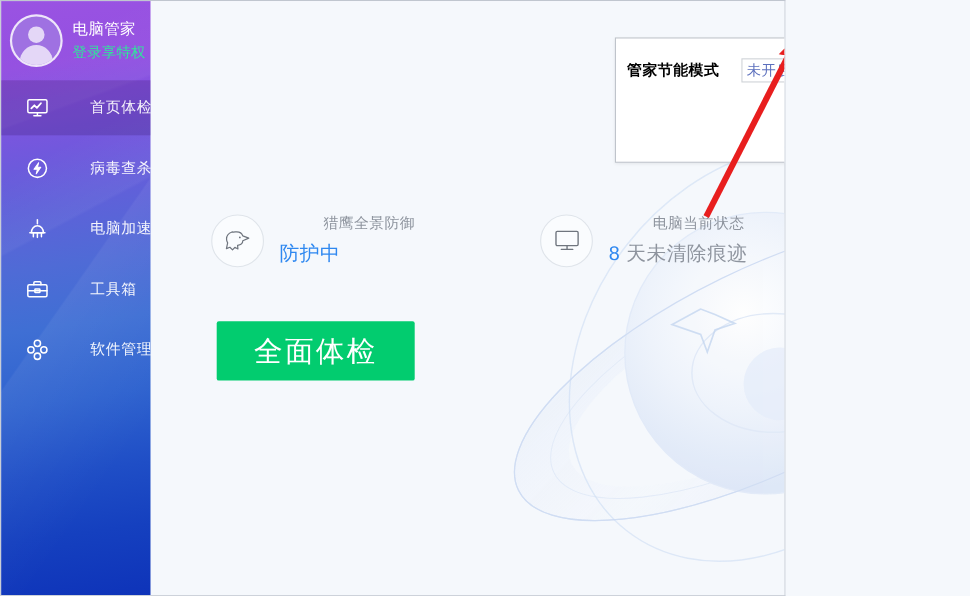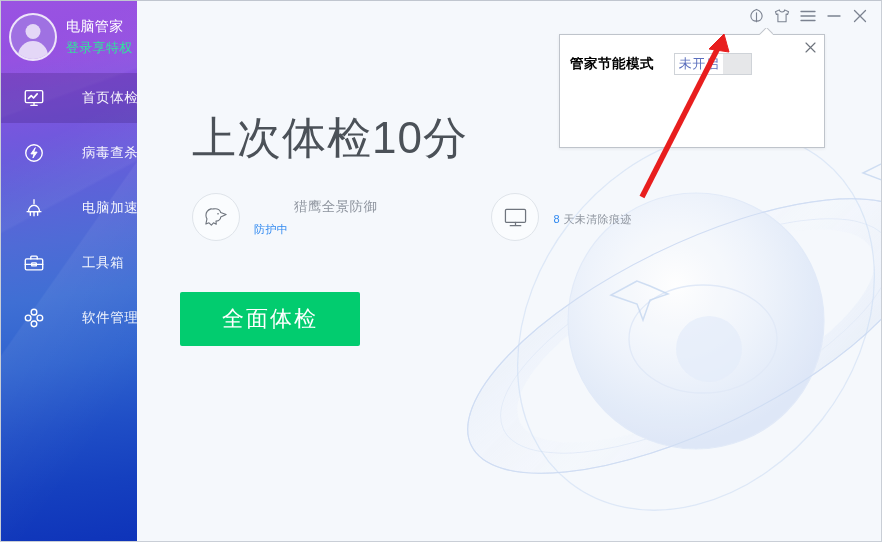--- a/index.html
+++ b/index.html
@@ -4,21 +4,21 @@
 <style>
   * { margin:0; padding:0; box-sizing:border-box; }
   html, body {
     width:882px; height:542px;
     font-family:"Liberation Sans","DejaVu Sans",sans-serif;
     overflow:hidden;
     background:#f5f8fc;
   }
   #app {
     position:relative;
-    width:882px; height:542px;
+    width:714px; height:542px;
     background:#f5f8fc;
     border:1px solid #c9ced6;
     border-top:1px solid #c0c6cf;
     overflow:hidden;
   }
 
   
   #sidebar {
     position:absolute; left:0; top:0;
     width:136px; height:542px;
@@ -145,30 +145,30 @@
   .status-item { display:flex; align-items:center; }
   .status-item + .status-item { margin-left:114px; }
   .st-circle {
     width:48px; height:48px; border-radius:50%;
     border:1px solid #dfe4ea; background:#fafcfe;
     display:flex; align-items:center; justify-content:center;
     flex:0 0 auto;
   }
   .st-text { margin-left:14px; line-height:1.5; }
   .st-title { font-size:13.5px; color:#8e949e; letter-spacing:0.4px; white-space:nowrap;margin-left:40px; }
-  .st-sub { font-size:11px; color:#2f88f0; margin-top:4px; letter-spacing:0.4px; white-space:nowrap; }
+  .st-sub { font-size:18px; color:#2f88f0; margin-top:4px; letter-spacing:0.4px; white-space:nowrap; }
   .st-sub .gray { color:#8e949e; }
 
   
   #check-btn {
-    position:absolute; left:43px; top:291px;
+    position:absolute; left:60px; top:291px;
     width:180px; height:54px;
     background:#02cc6f;
     border:none; border-radius:2px;
-    color:#ffffff; font-size:22px; letter-spacing:2px;
+    color:#ffffff; font-size:26px; letter-spacing:2px;
     font-family:"Liberation Sans","DejaVu Sans",sans-serif;
     cursor:pointer;
   }
 
   
   #tooltip {
     position:absolute; left:422px; top:33px;
     width:266px; height:114px;
     background:#ffffff;
     border:1px solid #bfc4cb;
@@ -365,21 +365,20 @@
           <path d="M1 6h12"></path>
         </svg>
       </div>
       <div class="tb-btn">
         <svg width="14" height="14" viewBox="0 0 14 14" stroke="#7b8290" stroke-width="1.3" stroke-linecap="round">
           <path d="M1.5 1.5l11 11M12.5 1.5l-11 11"></path>
         </svg>
       </div>
     </div>
 
-    <div id="headline">上次体检10分</div>
 
     <div id="status-row">
 
       <div class="status-item">
         <div class="st-circle">
           <svg width="26" height="24" viewBox="0 0 28 26" fill="none" stroke="#6f757e" stroke-width="1.2" stroke-linejoin="round" stroke-linecap="round">
             <path d="M8.5 4.2c-3.3 1.1-5.4 3.7-5.4 7 0 1.4.4 2.7 1.1 3.8L3 20.6l3.4-1.3 2.6 2.5 2.3-2.5 3 1.6-.3-3.4c3.3-.6 5.1-2.3 5.1-4.6l5.9-2.6-5.9-2.2c-.8-2.4-3-4-5.9-4-1.7 0-3.1.4-4.7 0z"></path>
             <circle cx="16.2" cy="9.6" r="0.9" fill="#6f757e" stroke="none"></circle>
           </svg>
         </div>
@@ -390,20 +389,21 @@
       </div>
 
       <div class="status-item">
         <div class="st-circle">
           <svg width="25" height="23" viewBox="0 0 26 24" fill="none" stroke="#6f757e" stroke-width="1.3" stroke-linejoin="round" stroke-linecap="round">
             <rect x="2.5" y="3.5" width="21" height="13.5" rx="1.2"></rect>
             <path d="M13 17v3.5M7.5 20.5h11"></path>
           </svg>
         </div>
         <div class="st-text">
+          <div class="st-title">电脑当前状态</div>
           <div class="st-sub"><span>8</span><span class="gray"> 天未清除痕迹</span></div>
         </div>
       </div>
 
     </div>
 
     <button id="check-btn">全面体检</button>
 
     <div id="tooltip">
       <div class="caret"></div>

